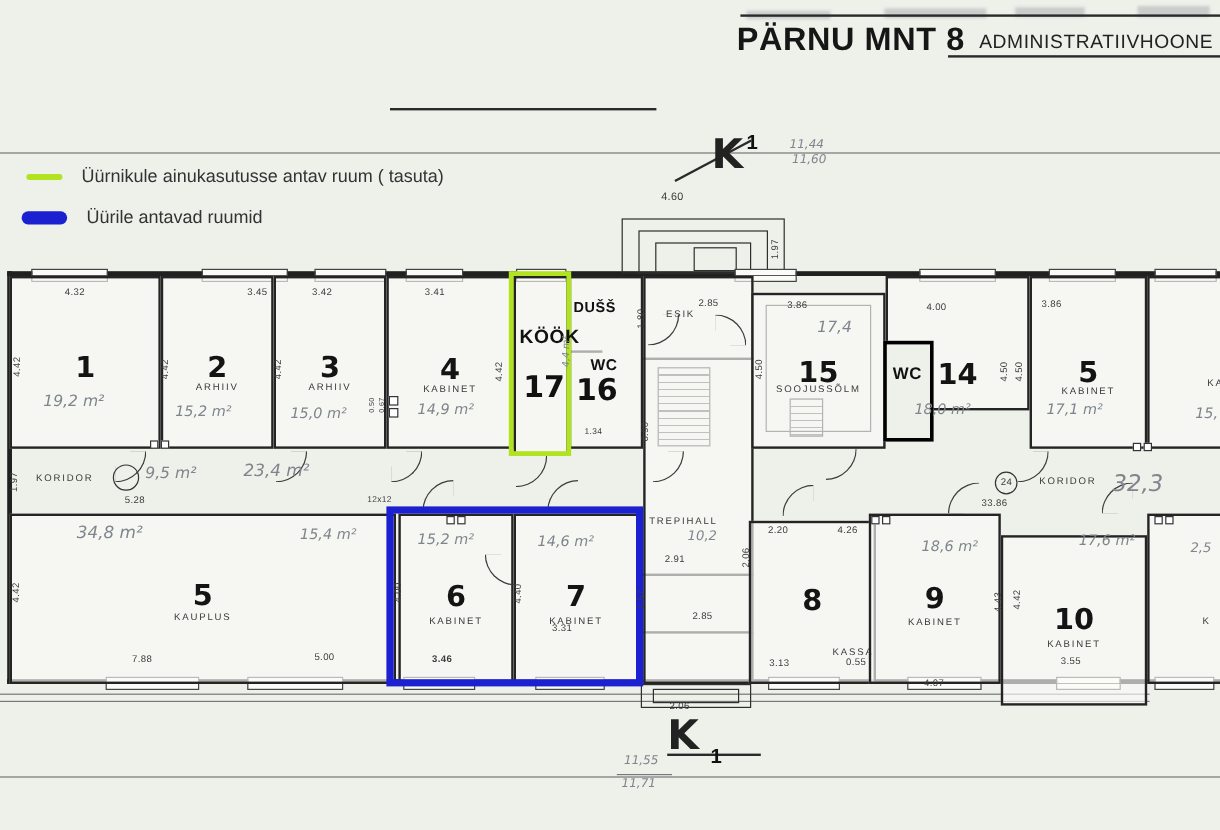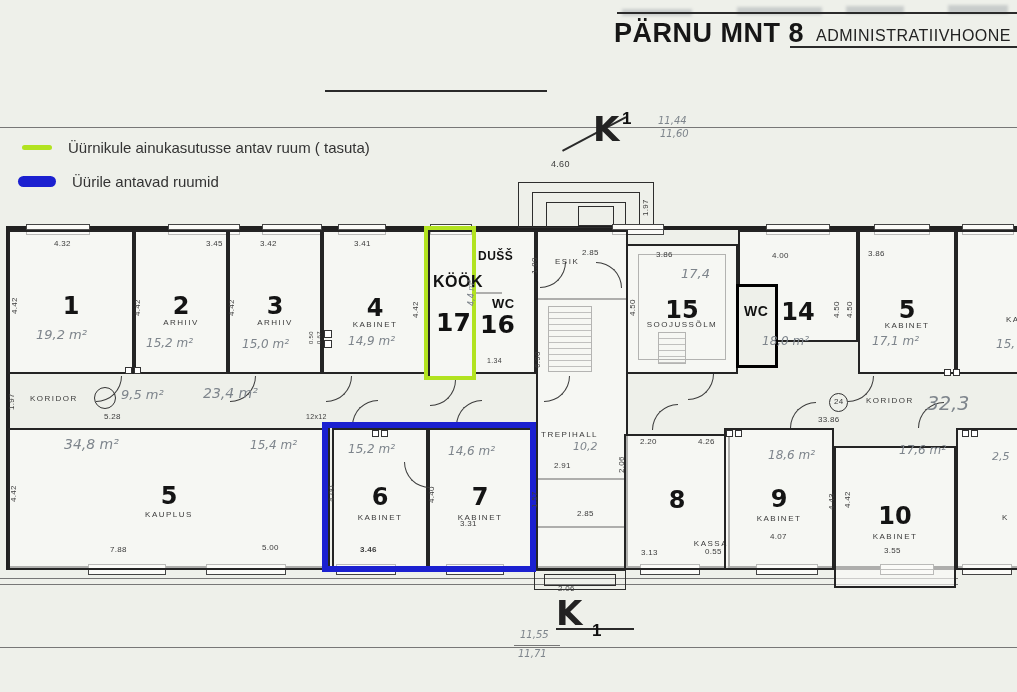--- a/index.html
+++ b/index.html
@@ -271,21 +271,21 @@
       <div class="ann p" style="left: 360px; top: 546px; font-size: 8px; font-weight: bold;">3.46</div>
       <div class="ann h" style="left: 448px; top: 445px; font-size: 12px;">14,6 m²</div>
       <div class="ann p" style="left: 428px; top: 503px; font-size: 8px; transform: rotate(-90deg); transform-origin: 0px 0px;">4.40</div>
       <div class="ann p" style="left: 460px; top: 520px; font-size: 8px;">3.31</div>
       <div class="ann p" style="left: 640px; top: 438px; font-size: 8px;">2.20</div>
       <div class="ann p" style="left: 698px; top: 438px; font-size: 8px;">4.26</div>
       <div class="ann p" style="left: 618px; top: 473px; font-size: 8px; transform: rotate(-90deg); transform-origin: 0px 0px;">2.06</div>
       <div class="ann p" style="left: 641px; top: 549px; font-size: 8px;">3.13</div>
       <div class="ann p" style="left: 705px; top: 548px; font-size: 8px;">0.55</div>
       <div class="ann h" style="left: 768px; top: 449px; font-size: 12px;">18,6 m²</div>
-      <div class="ann p" style="left: 770px; top: 533px; font-size: 8px;">4.07</div>
+      <div class="ann p" style="left: 770px; top: 566px; font-size: 8px;">4.07</div>
       <div class="ann p" style="left: 828px; top: 510px; font-size: 8px; transform: rotate(-90deg); transform-origin: 0px 0px;">4.43</div>
       <div class="ann h" style="left: 872px; top: 444px; font-size: 12px; margin-left: 27px;">17,6 m²</div>
       <div class="ann p" style="left: 884px; top: 547px; font-size: 8px;">3.55</div>
       <div class="ann p" style="left: 844px; top: 508px; font-size: 8px; transform: rotate(-90deg); transform-origin: 0px 0px;">4.42</div>
       <div class="ann h" style="left: 992px; top: 451px; font-size: 11px;">2,5</div>
       <div class="ann l" style="left: 1002px; top: 514px; font-size: 8px;">K</div>
     </div>
 </div>
 
 </body></html>

